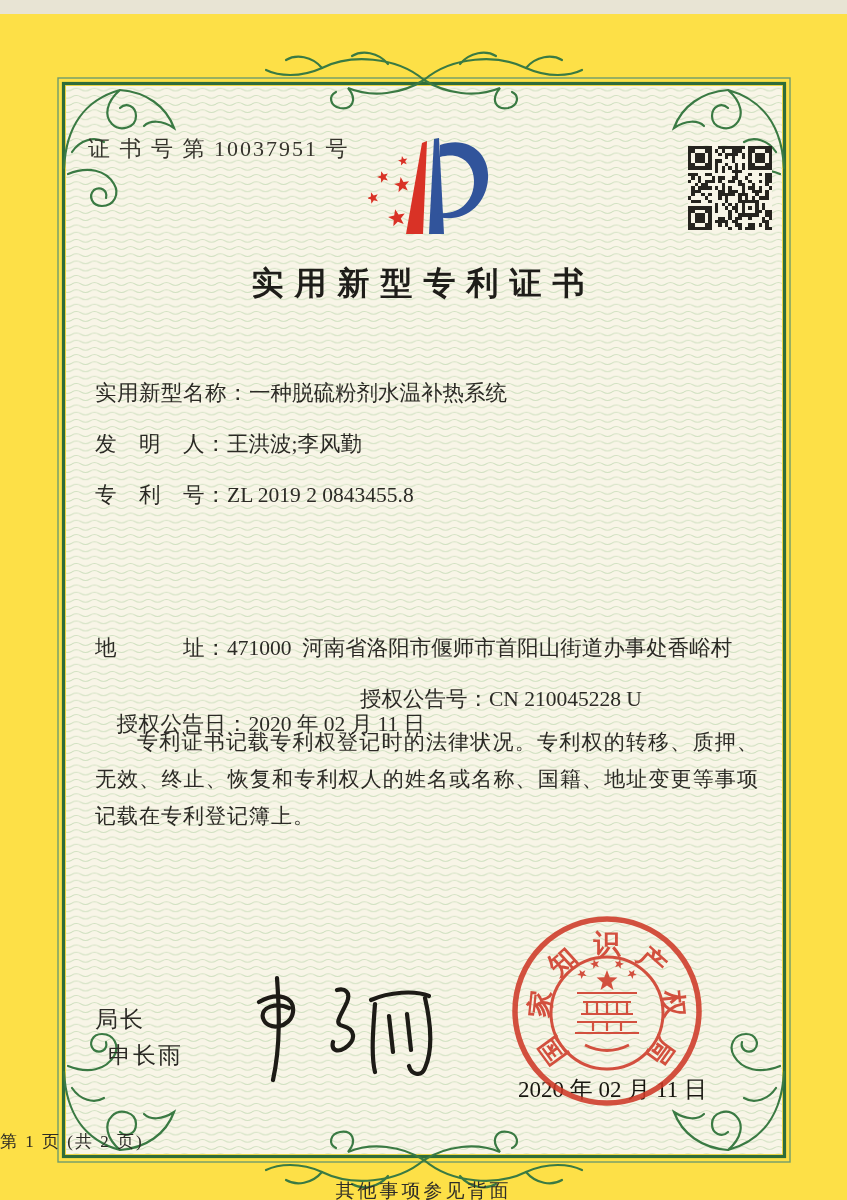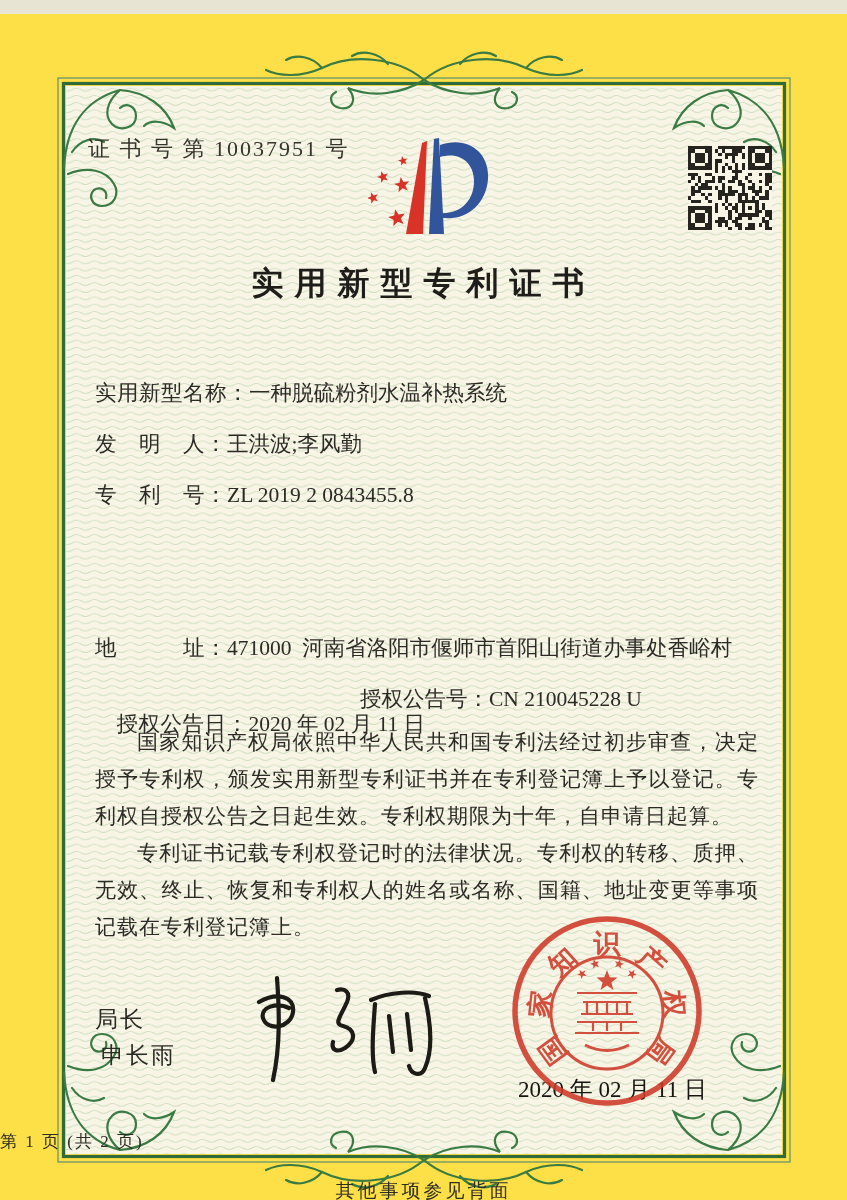--- a/index.html
+++ b/index.html
@@ -11,21 +11,21 @@
   #qr{position:absolute;left:688px;top:132px;}
   .title{position:absolute;left:0;top:248px;width:100%;margin:0;text-align:center;
          font-size:32px;font-weight:700;letter-spacing:11px;color:#1e1d19;}
   .field-row{position:absolute;left:95px;width:670px;font-size:21.5px;color:#2b2a25;white-space:pre;}
   .flabel{letter-spacing:0.5px;}
   .grant-no-pair{position:absolute;left:265px;top:0;white-space:pre;}
   .paras{position:absolute;left:95px;top:710px;width:664px;}
   .paras p{margin:0;font-size:21px;line-height:37px;letter-spacing:1px;color:#2b2a25;
            text-indent:2em;text-align:justify;}
   .signer-title{position:absolute;left:95px;top:990px;font-size:23px;color:#2b2a25;letter-spacing:2px;}
-  .signer-name{position:absolute;left:101px;top:1026px;font-size:23px;color:#2b2a25;letter-spacing:2px;}
+  .signer-name{position:absolute;left:108px;top:1026px;font-size:23px;color:#2b2a25;letter-spacing:2px;}
   #sig{position:absolute;left:233px;top:958px;}
   #seal{position:absolute;left:505px;top:895px;opacity:.88;}
   .seal-date{position:absolute;left:518px;top:1060px;font-size:23px;color:#17150f;white-space:pre;z-index:0;}
   .page-footer{position:absolute;left:0;top:1116px;width:100%;
                font-size:17px;letter-spacing:2px;color:#2b2a25;}
   .back-note{position:absolute;left:0;top:1164px;width:100%;text-align:center;
              font-size:19px;letter-spacing:3px;color:#2f2d28;}
 </style>
 </head>
 <body>
@@ -407,21 +407,20 @@
   <div class="field-row" style="top:364px"><span class="flabel">实用新型名称：</span><span class="fvalue">一种脱硫粉剂水温补热系统</span></div>
   <div class="field-row" style="top:415px"><span class="flabel">发　明　人：</span><span class="fvalue">王洪波;李风勤</span></div>
   <div class="field-row" style="top:466px"><span class="flabel">专　利　号：</span><span class="fvalue">ZL 2019 2 0843455.8</span></div>
   <div class="field-row" style="top:619px"><span class="flabel">地　　　址：</span><span class="fvalue">471000  河南省洛阳市偃师市首阳山街道办事处香峪村</span></div>
   <div class="field-row" style="top:670px">
     <span class="flabel">授权公告日：</span><span class="fvalue">2020 年 02 月 11 日</span>
     <span class="grant-no-pair"><span>授权公告号：</span><span>CN 210045228 U</span></span>
   </div>
 
   <div class="paras">
-    <p>国家知识产权局依照中华人民共和国专利法经过初步审查，决定授予专利权，颁发实用新型专利证书并在专利登记簿上予以登记。专利权自授权公告之日起生效。专利权期限为十年，自申请日起算。</p>
     <p>专利证书记载专利权登记时的法律状况。专利权的转移、质押、无效、终止、恢复和专利权人的姓名或名称、国籍、地址变更等事项记载在专利登记簿上。</p>
   </div>
 
   <div class="signer-title">局长</div>
   <div class="signer-name">申长雨</div>
 
   <svg id="sig" width="210" height="115" viewBox="0 0 210 115" xmlns="http://www.w3.org/2000/svg">
     <g fill="none" stroke-width="4.2" stroke-linecap="round" stroke-linejoin="round" class="ink" stroke="#1d1b16">
       <path d="M26,30 C44,20 62,24 60,40 C58,56 34,60 30,46 C27,35 44,30 56,36"></path>
       <path d="M44,6 C46,34 48,72 40,108"></path>

